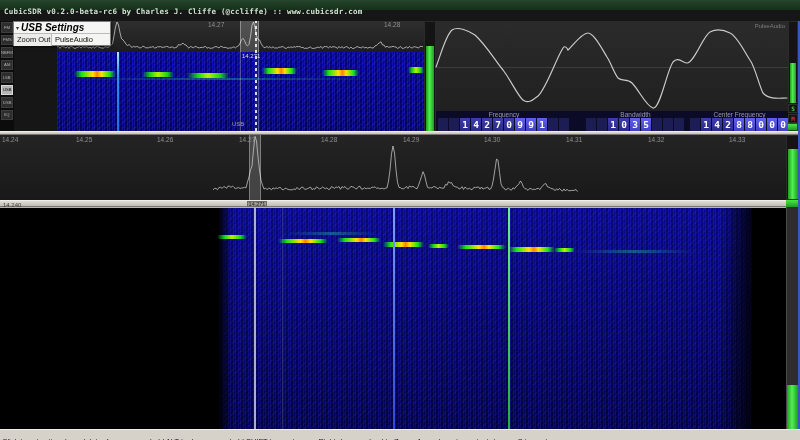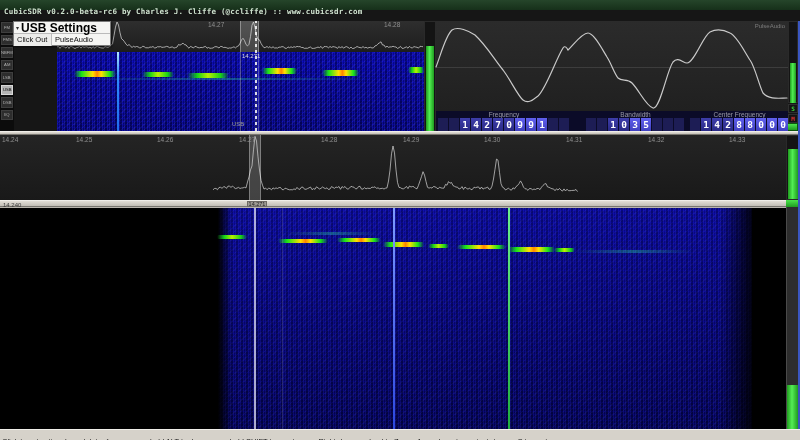--- a/index.html
+++ b/index.html
@@ -23,21 +23,21 @@
   .mode-btn{position:static!important;height:10.5px;background:#2d2d2d;border:1px solid #3e3e3e;
        color:#b2b2b2;font-size:7px;display:flex;align-items:center;justify-content:center;overflow:hidden;}
   .mode-btn span{position:static;transform:scale(.6);white-space:nowrap;}
   .mode-btn.selected{background:#b4b4b4;color:#000;border-color:#d8d8d8;}
 
   
   #popup{left:13px;top:21px;width:98px;height:25px;background:#f5f5f3;border:1px solid #7a7a7a;
        box-shadow:1px 1px 2px rgba(0,0,0,.6);z-index:30;}
   #popup .prow1{left:0;top:0;width:100%;height:12px;border-bottom:1px solid #bbb;display:flex;align-items:center;}
   #popup .prow1 .arrow{position:static;font-size:6px;color:#333;padding:0 2px;}
-  #popup .prow1 b{position:static;font-size:12px;color:#000;}
+  #popup .prow1 b{position:static;font-size:10px;color:#000;font-style:italic;}
   #popup .prow2{left:0;top:12px;width:100%;height:12px;display:flex;}
   #popup .pcell{position:static!important;font-size:7.5px;color:#111;line-height:12px;padding:0 3px;white-space:nowrap;overflow:hidden;}
   #popup .pcell.k{width:38px;border-right:1px solid #bbb;background:#ececea;}
 
   
   #demod-spec{left:57px;top:21px;width:367px;height:31px;background:linear-gradient(180deg,#2e2e2e,#1d1d1d);}
   .tick{font-size:6.5px;color:#8f8f8f;white-space:nowrap;z-index:5;}
   #demod-wf{left:57px;top:52px;width:367px;height:79px;overflow:hidden;}
   .wf-noise{background:
       repeating-linear-gradient(90deg,rgba(40,40,230,.30) 0 1px,rgba(0,0,0,0) 1px 2px,rgba(70,70,255,.18) 2px 3px,rgba(0,0,20,.25) 3px 5px),
@@ -297,21 +297,21 @@
     <div class="fill"></div>
   </div>
   <div id="edge-blue"></div>
 
   <div id="popup">
     <div class="prow1">
       <span class="arrow">▾</span>
       <b>USB Settings</b>
     </div>
     <div class="prow2">
-      <span class="pcell k">Click Out</span>
+      <span class="pcell k">Zoom Out</span>
       <span class="pcell">PulseAudio</span>
     </div>
   </div>
 
   <div id="statusbar">
     <span>Click to set active demodulator frequency or hold ALT to drag range; hold SHIFT to create new.  Right drag or wheel to Zoom.  Arrow keys to navigate/zoom, C to center.</span>
   </div>
 </div>
 
 </body></html>

